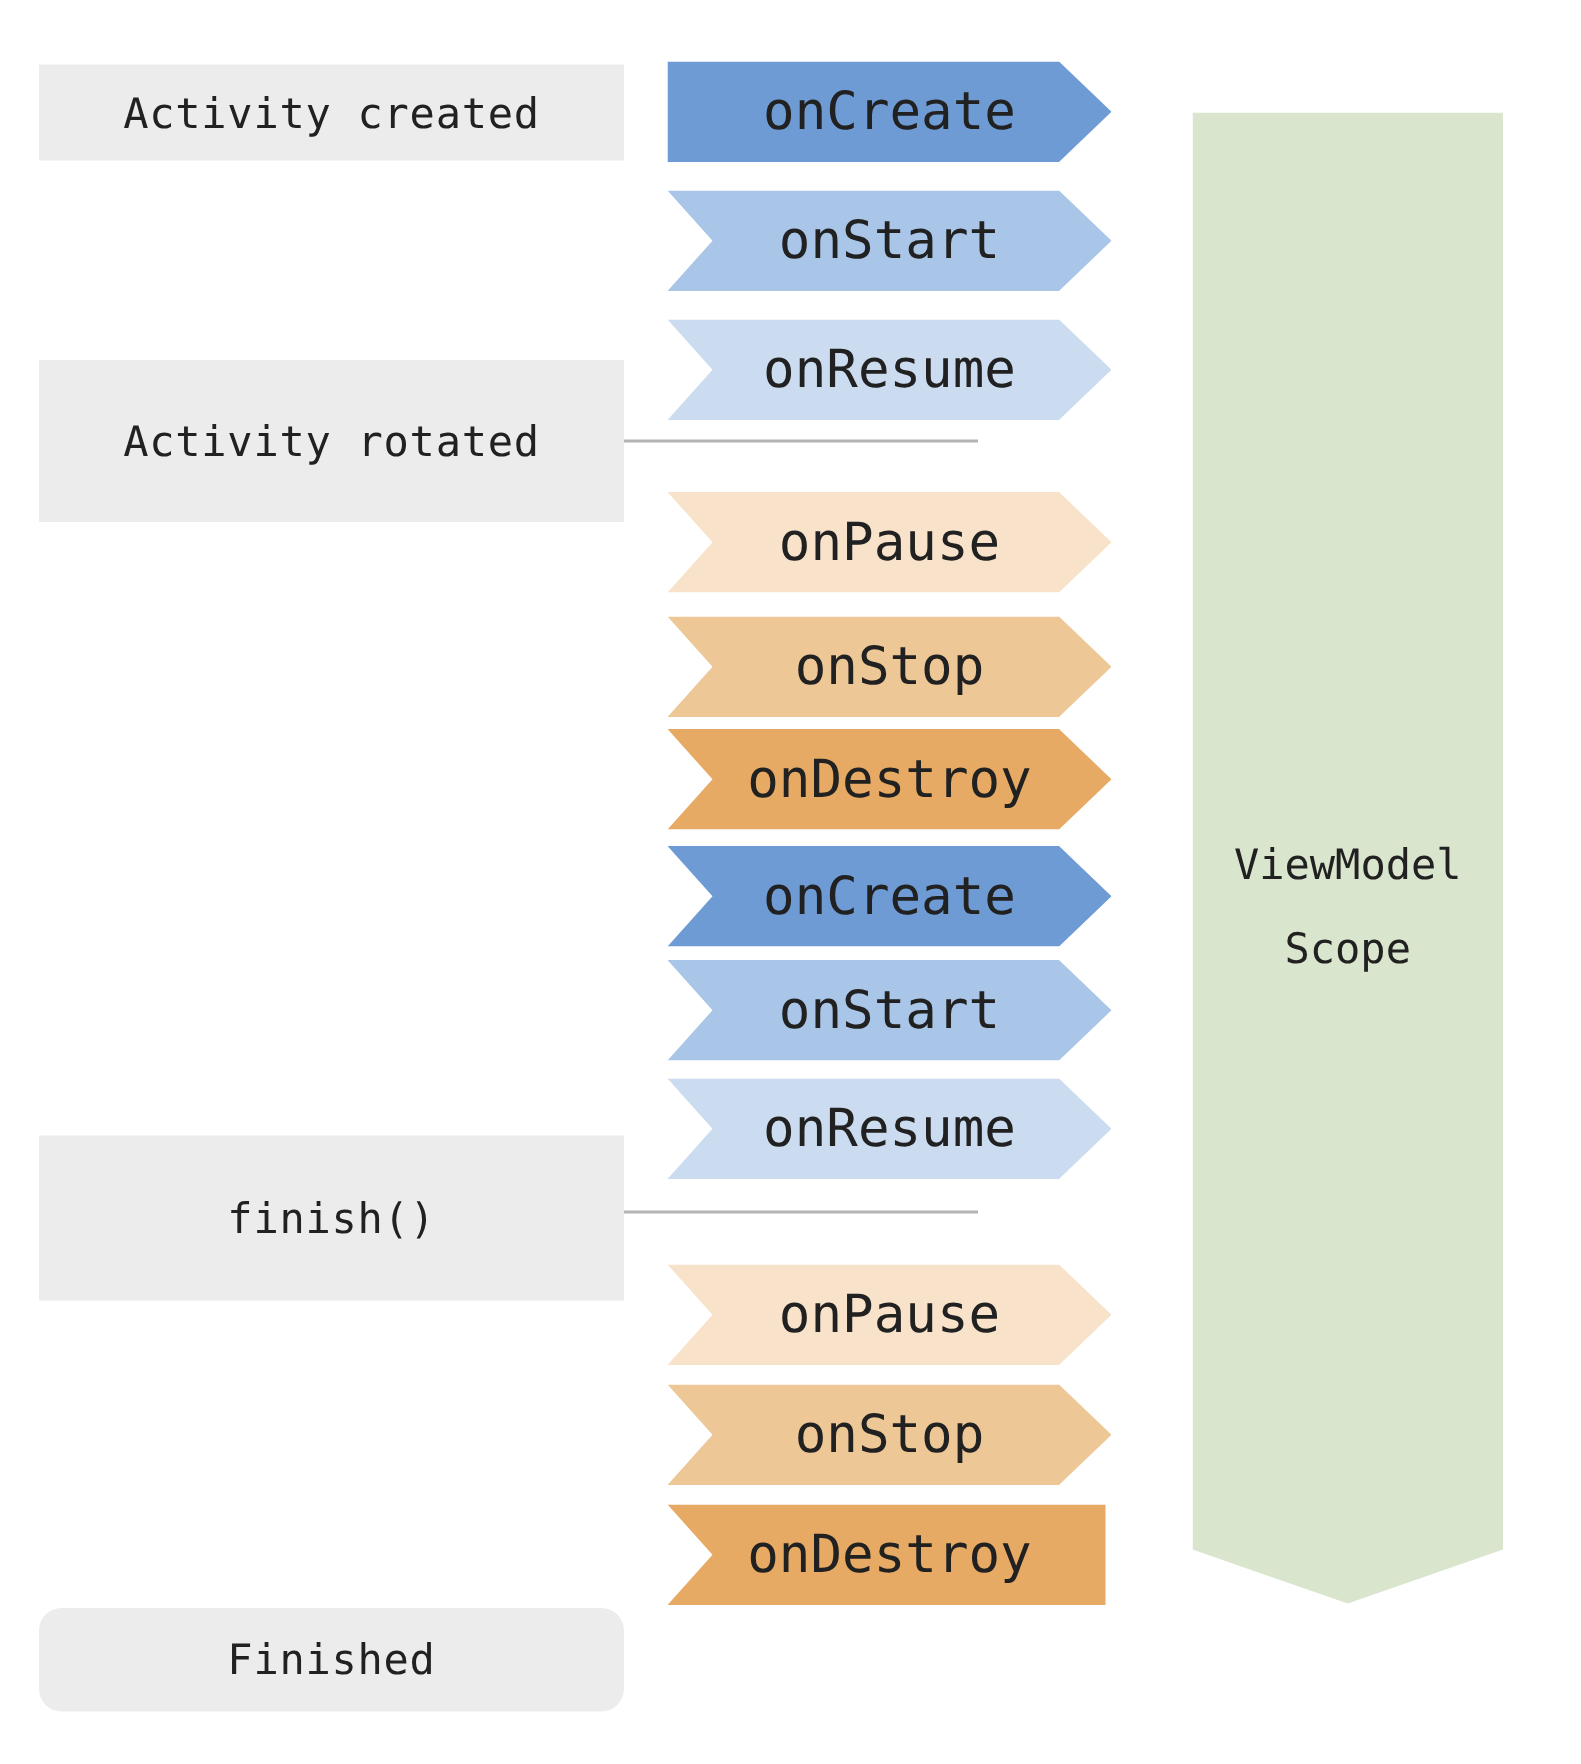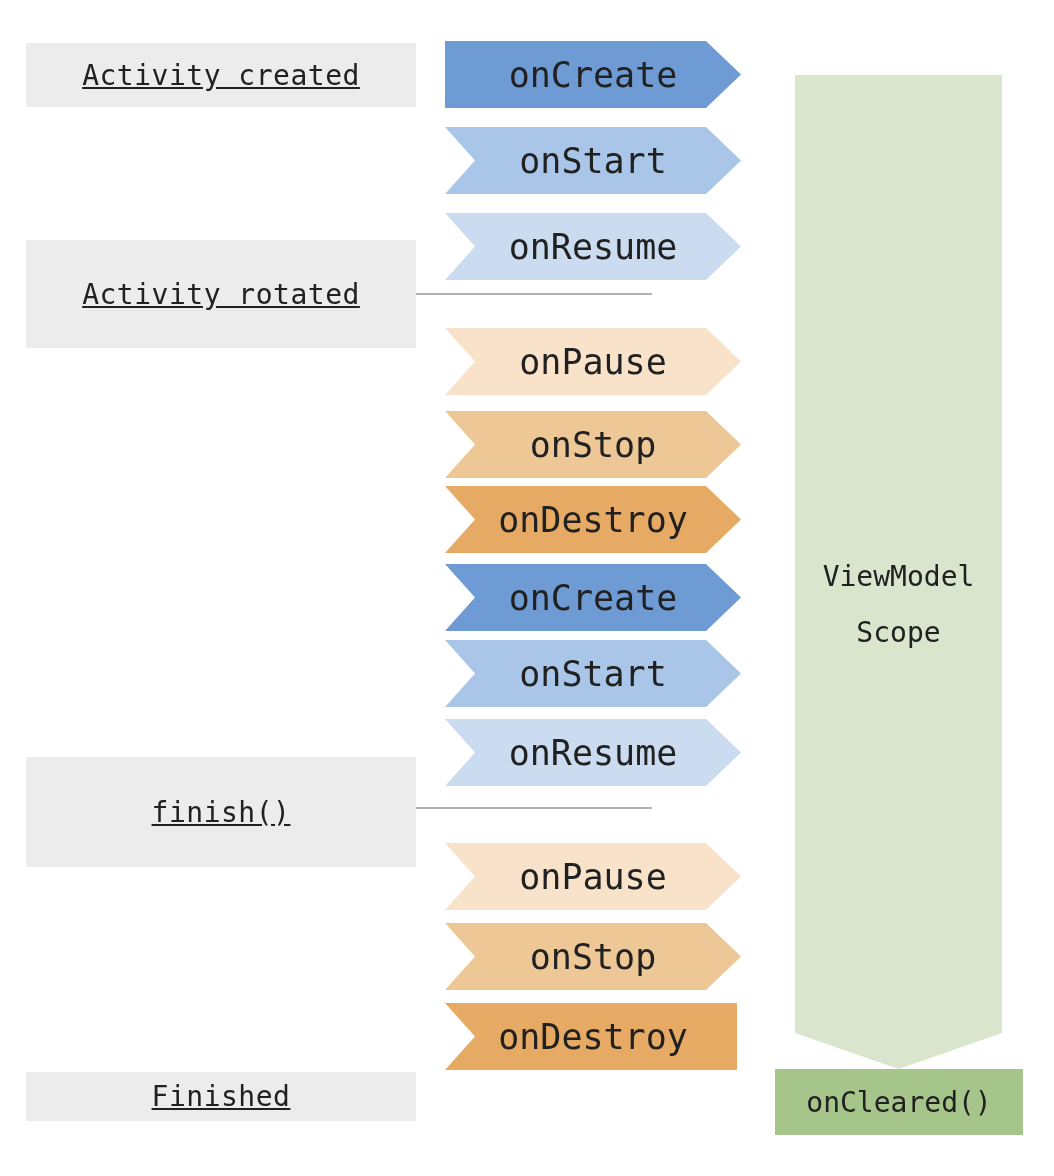--- a/index.html
+++ b/index.html
@@ -16,21 +16,20 @@
     position: absolute;
     left: 26px;
     width: 390px;
     background: #ececec;
     display: flex;
     align-items: center;
     justify-content: center;
     font-size: 28px;
     letter-spacing: 0.5px;
     white-space: nowrap;
-    text-decoration: underline;
   }
   
   .divider {
     position: absolute;
     left: 416px;
     width: 236px;
     height: 2px;
     background: #b3b3b3;
   }
   
@@ -92,21 +91,21 @@
 
   <div class="state" style="top:43px; height:64px;">
     <span>Activity created</span>
   </div>
   <div class="state" style="top:757px; height:110px;">
     <span>finish()</span>
   </div>
   <div class="state" style="top:240px; height:108px;">
     <span>Activity rotated</span>
   </div>
-  <div class="state" style="top:1072px; height:49px;">
+  <div class="state" style="top:1072px; height:69px;border-radius:15px;">
     <span>Finished</span>
   </div>
 
   <div class="divider" style="top:293px;"></div>
   <div class="divider" style="top:807px;"></div>
 
   <div class="arrow" style="top:41px;">
     <svg width="296" height="67">
         <polygon points="0,0 261,0 296,33.5 261,67 0,67" fill="#6f9bd5"></polygon>
       </svg>
@@ -177,17 +176,14 @@
         <polygon points="0,0 292,0 292,67 0,67 30,33.5" fill="#e6aa64"></polygon>
       </svg>
     <span class="arrow-label">onDestroy</span>
   </div>
 
   <svg class="scope-arrow" width="207" height="994">
     <polygon points="0,0 207,0 207,958 103.5,994 0,958" fill="#d9e5cc"></polygon>
   </svg>
   <div class="scope-label">ViewModel Scope</div>
 
-  <div class="cleared-box" style="background: rgb(165, 197, 139);">
-    <span>onCleared()</span>
-  </div>
 
 </div>
 
 </body></html>

